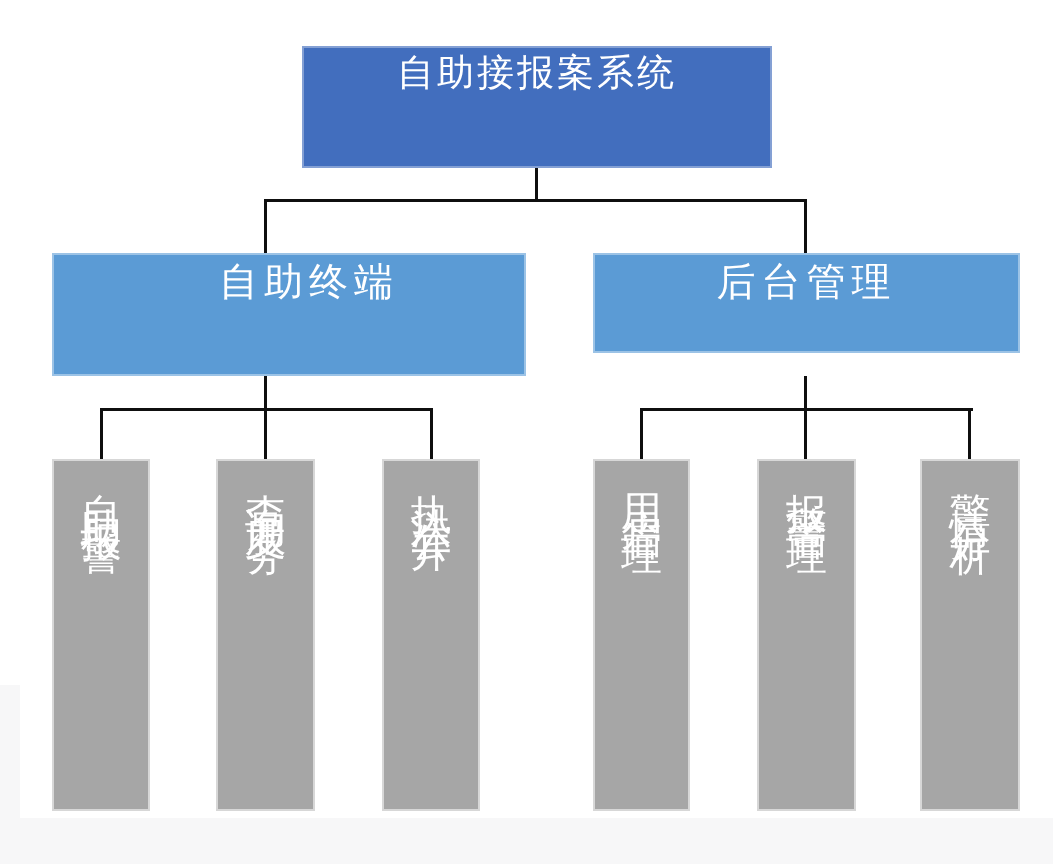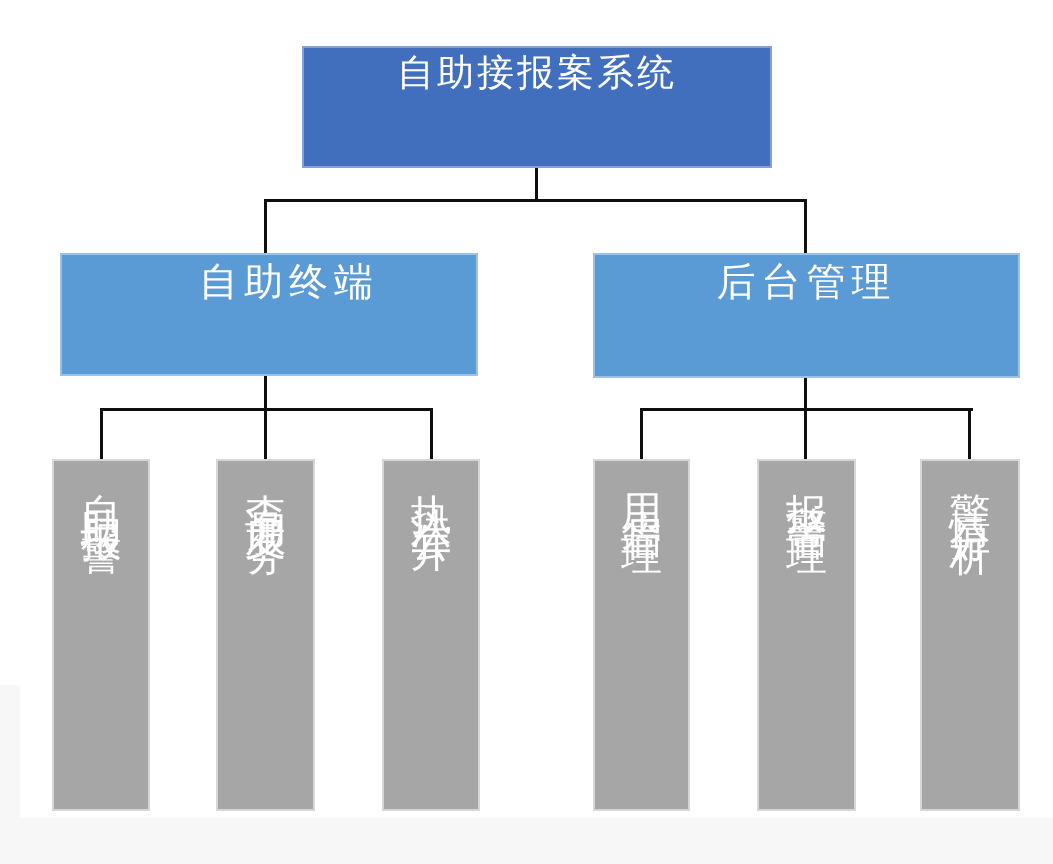--- a/index.html
+++ b/index.html
@@ -73,24 +73,24 @@
 
   <div class="line" style="left:804px;top:376px;width:3px;height:84px;"></div>
   <div class="line" style="left:640px;top:408px;width:333px;height:3px;"></div>
   <div class="line" style="left:640px;top:408px;width:3px;height:52px;"></div>
   <div class="line" style="left:968px;top:408px;width:3px;height:52px;"></div>
 
   <div class="node root" style="left:302px;top:46px;width:470px;height:122px;">
     <span class="root-label">自助接报案系统</span>
   </div>
 
-  <div class="node branch" style="left:60px;top:253px;width:418px;height:123px;padding-left:40px;">
+  <div class="node branch" style="left:52px;top:253px;width:474px;height:123px;padding-left:40px;">
     <span class="branch-label">自助终端</span>
   </div>
-  <div class="node branch" style="left:593px;top:253px;width:427px;height:125px;">
+  <div class="node branch" style="left:593px;top:253px;width:427px;height:100px;">
     <span class="branch-label">后台管理</span>
   </div>
 
   <div class="node leaf" style="left:52px;top:459px;width:98px;height:352px;">
     <span class="leaf-label">自助报警</span>
   </div>
   <div class="node leaf" style="left:216px;top:459px;width:99px;height:352px;">
     <span class="leaf-label">查询服务</span>
   </div>
   <div class="node leaf" style="left:382px;top:459px;width:98px;height:352px;">

